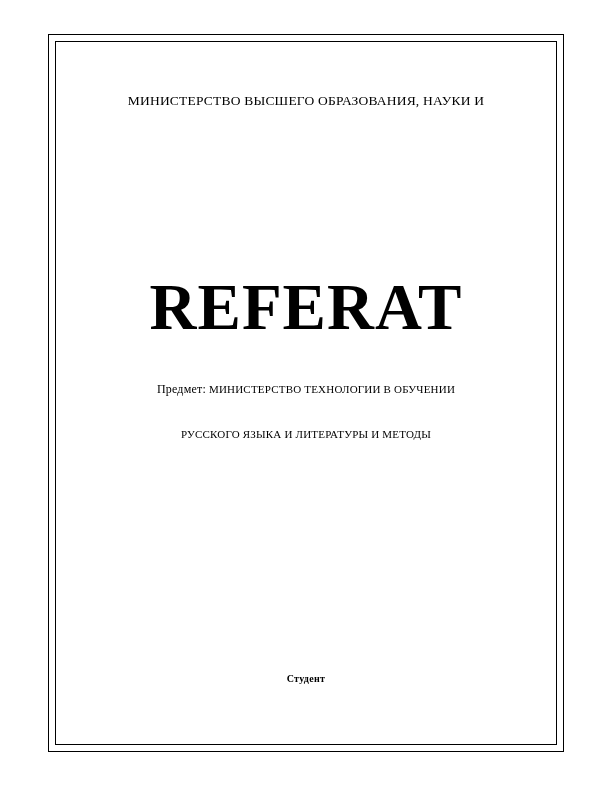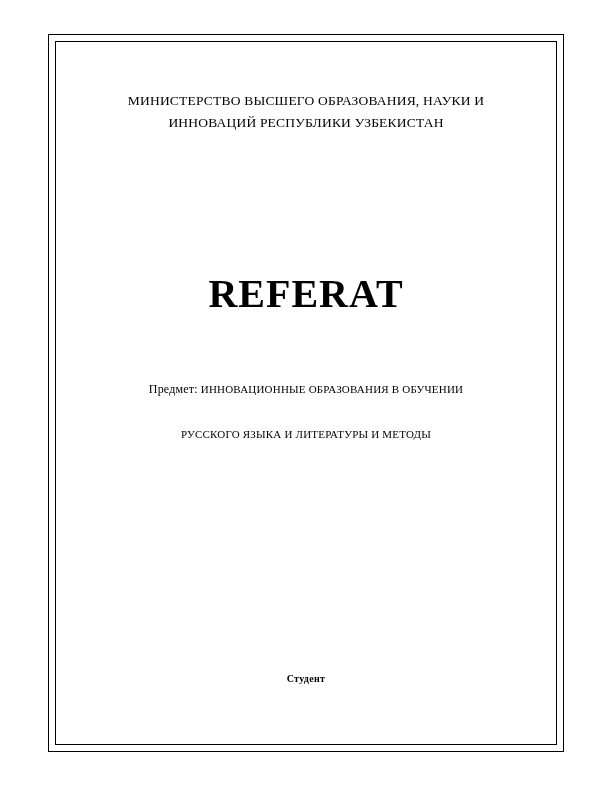--- a/index.html
+++ b/index.html
@@ -58,21 +58,21 @@
   }
   .ministry-line {
     display: block;
   }
   .doc-title {
     position: absolute;
     left: 0;
     top: 215px;
     width: 472px;
     text-align: center;
-    font-size: 40px;
+    font-size: 65px;
     font-weight: bold;
     letter-spacing: 1px;
   }
   .subject-block {
     position: absolute;
     left: 0;
     top: 325px;
     width: 472px;
     text-align: center;
     font-size: 11px;
@@ -102,27 +102,26 @@
 
 <div class="page">
 
   <div class="outer-border"></div>
   <div class="inner-border"></div>
 
   <div class="content">
 
     <div class="ministry">
       <span class="ministry-line">МИНИСТЕРСТВО ВЫСШЕГО ОБРАЗОВАНИЯ, НАУКИ И</span>
-      <span class="ministry-line">ИННОВАЦИЙ РЕСПУБЛИКИ УЗБЕКИСТАН</span>
     </div>
 
     <div class="doc-title">REFERAT</div>
 
     <div class="subject-block">
       <span class="subject-label">Предмет:</span>
-      <span>ИННОВАЦИОННЫЕ ОБРАЗОВАНИЯ В ОБУЧЕНИИ</span>
+      <span>МИНИСТЕРСТВО ТЕХНОЛОГИИ В ОБУЧЕНИИ</span>
       <span class="subject-line">РУССКОГО ЯЗЫКА И ЛИТЕРАТУРЫ И МЕТОДЫ</span>
     </div>
 
     <div class="student">Студент</div>
 
   </div>
 </div>
 
 </body></html>

